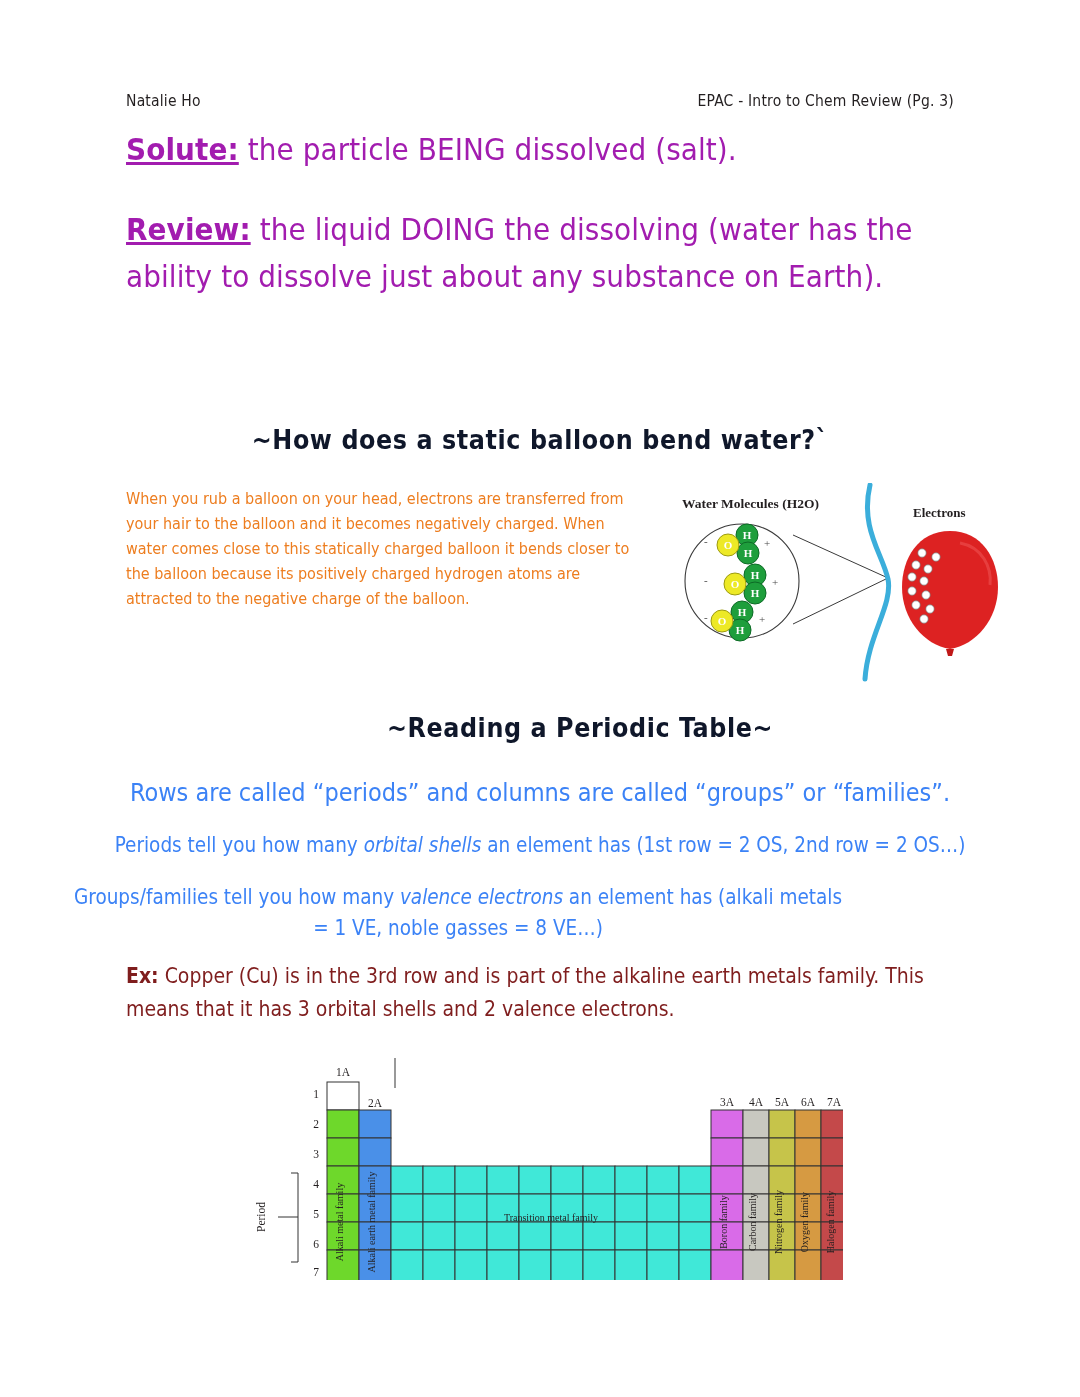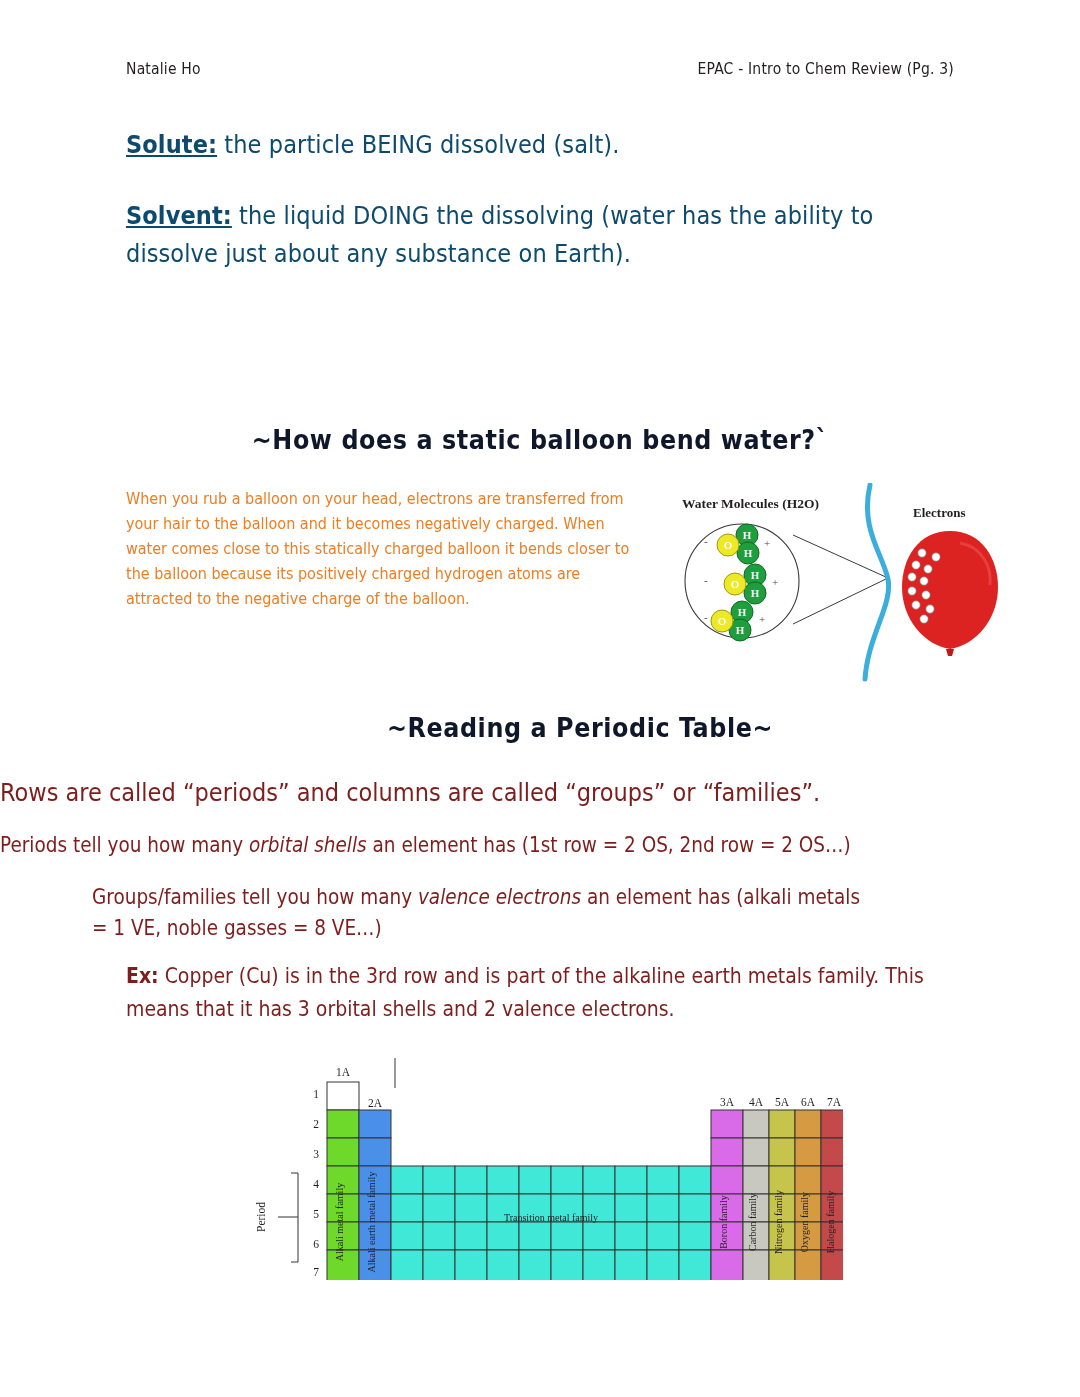--- a/index.html
+++ b/index.html
@@ -30,27 +30,27 @@
     right: 126px;
     display: flex;
     justify-content: space-between;
     align-items: baseline;
     font-family: "DejaVu Sans Condensed", "Liberation Sans Narrow", "Liberation Sans", sans-serif;
     font-size: 15.5px;
     color: #231f20;
     letter-spacing: 0.2px;
   }
   .doc-header .hdr-left { white-space: nowrap; }
-  .doc-header .hdr-right { white-space: nowrap; }
+  .doc-header .hdr-right { white-space: nowrap; margin-top: 32px; }
 
   
   .body-text {
-    color: #0c4a6e;
+    color: #a21caf;
     font-family: "DejaVu Sans Condensed", "Liberation Sans", sans-serif;
-    font-size: 25px;
+    font-size: 31px;
     line-height: 1.52;
     letter-spacing: 0.1px;
   }
   .term {
     font-weight: bold;
     text-decoration: underline;
     text-underline-offset: 2px;
   }
   .bold-lead { font-weight: bold; }
   .ital { font-style: italic; }
@@ -117,36 +117,37 @@
     font-family: "Liberation Serif", "DejaVu Serif", serif;
     font-size: 11px;
     fill: #4a4a4a;
   }
 
   
   .pt-line {
     position: absolute;
     left: 0;
     width: 1080px;
-    color: #7f1d1d;
+    text-align: center;
+    color: #3b82f6;
     font-family: "DejaVu Sans Condensed", "Liberation Sans", sans-serif;
   }
   #pt-rowscols {
     top: 778px;
     font-size: 25px;
   }
   #pt-periods {
     top: 833px;
     font-size: 20.5px;
   }
   #pt-groups {
     top: 882px;
     font-size: 20.5px;
     line-height: 1.5;
-    padding: 0 92px;
+    padding: 0 68px;
     width: 780px;
   }
   .pt-example {
     position: absolute;
     top: 960px;
     left: 126px;
     width: 840px;
     color: #7f1d1d;
     font-family: "DejaVu Sans Condensed", "Liberation Sans", sans-serif;
     font-size: 21px;
@@ -184,21 +185,21 @@
 
 <div class="page">
 
   <div class="doc-header">
     <span class="hdr-left">Natalie Ho</span>
     <span class="hdr-right">EPAC - Intro to Chem Review (Pg. 3)</span>
   </div>
 
   <div class="defs body-text">
     <p><span class="term">Solute:</span><span> the particle BEING dissolved (salt).</span></p>
-    <p><span class="term">Solvent:</span><span> the liquid DOING the dissolving (water has the ability to dissolve just about any substance on Earth).</span></p>
+    <p><span class="term">Review:</span><span> the liquid DOING the dissolving (water has the ability to dissolve just about any substance on Earth).</span></p>
   </div>
 
   <div class="section-heading" id="heading-balloon">~How does a static balloon bend water?`</div>
 
   <div class="balloon-para">When you rub a balloon on your head, electrons are transferred from your hair to the balloon and it becomes negatively charged. When water comes close to this statically charged balloon it bends closer to the balloon because its positively charged hydrogen atoms are attracted to the negative charge of the balloon.</div>
 
   <div class="balloon-figure">
     <svg width="340" height="200" viewBox="0 0 340 200" xmlns="http://www.w3.org/2000/svg">
 
       <text class="fig-label" x="22" y="25" font-size="13.5">Water Molecules (H2O)</text>

